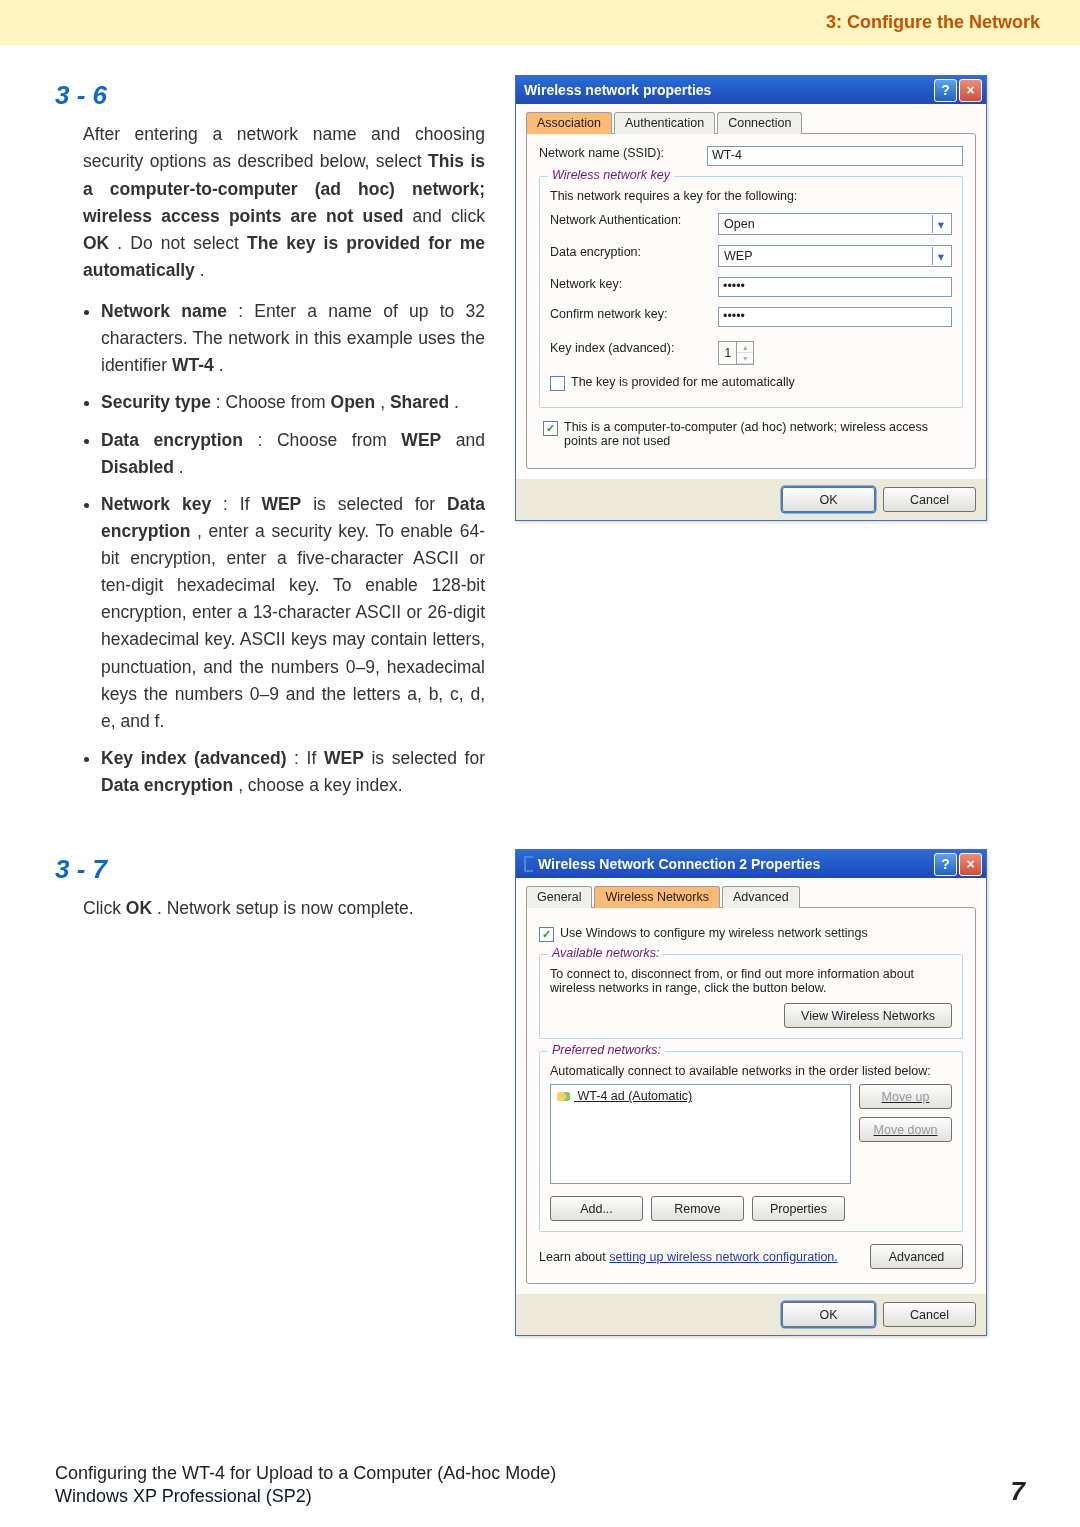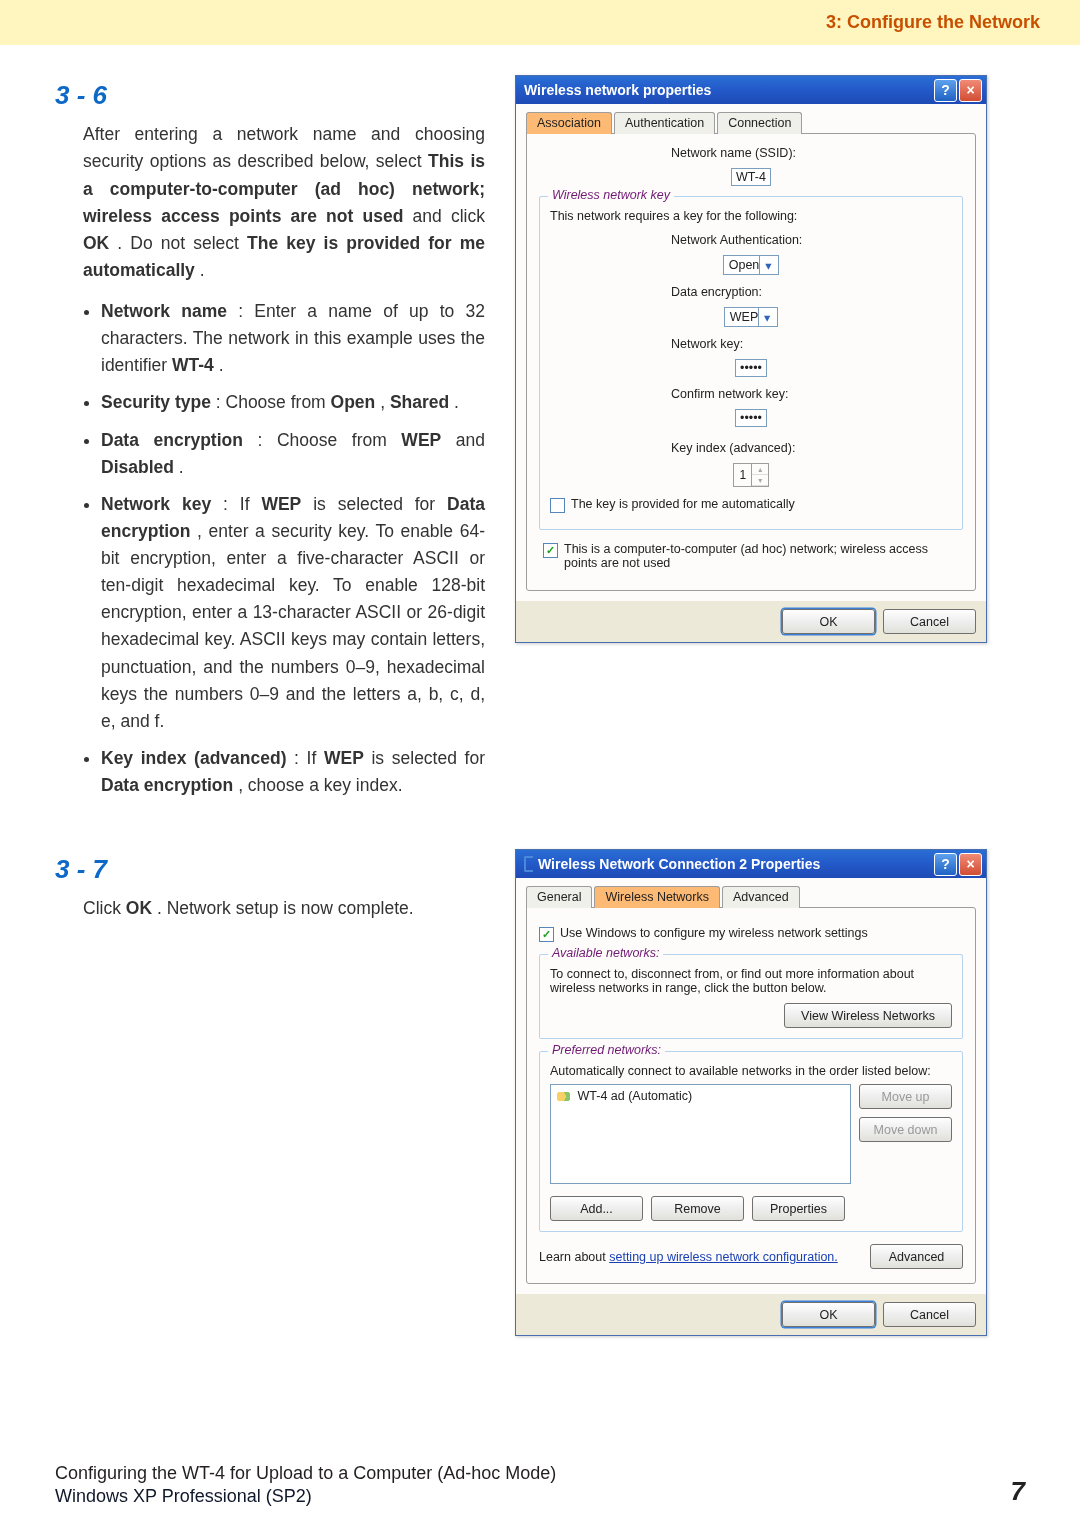--- a/index.html
+++ b/index.html
@@ -18,21 +18,21 @@
   .xptitle { height:28px; background:linear-gradient(180deg,#2a6ed4 0%,#235bca 45%,#1e4ab5 100%); color:#fff; font-weight:bold; display:flex; align-items:center; padding:0 4px 0 8px; font-size:14px; }
   .xptitle .titletxt { flex:1; }
   .xptitle .tbtn { width:21px; height:21px; margin-left:2px; border:1px solid #fff; border-radius:3px; display:flex; align-items:center; justify-content:center; font-weight:bold; font-size:14px; }
   .helpbtn { background:linear-gradient(180deg,#5ea1ee,#1f62c4); color:#fff; }
   .closebtn { background:linear-gradient(180deg,#f18b76,#d14d34); color:#fff; }
   .xpbody { padding:8px 10px 10px 10px; background:#fdfcfa; }
   .tabs { display:flex; gap:0; margin-bottom:-1px; }
   .tab { border:1px solid #9d9d9d; border-bottom:none; padding:3px 10px 4px; background:#f0f0ea; font-size:12.5px; border-radius:3px 3px 0 0; margin-right:2px; position:relative;}
   .tab.active { background:#fdba74; z-index:2; }
   .tabpane { border:1px solid #9d9d9d; padding:12px 12px 14px; background:#fdfcfa; border-radius:0 3px 3px 3px;}
-  .frow { display:flex; align-items:center; margin-bottom:10px; gap:8px;flex-direction:column;}
+  .frow { display:flex; margin-bottom:10px; gap:8px;}
   .frow label { width:160px; font-size:12.5px; }
   .xpinput { flex:1; height:20px; border:1px solid #7b9ebd; background:#fff; padding:1px 4px; font-size:12.5px; box-sizing:border-box;}
   .xpselect { flex:1; height:22px; border:1px solid #7b9ebd; background:#fff; font-size:12.5px; display:flex; align-items:center; justify-content:space-between; padding:0 2px 0 5px; box-sizing:border-box;}
   .ddarrow { width:16px; height:18px; border-left:1px solid #7b9ebd; display:flex; align-items:center; justify-content:center; color:#3064bb; }
   .fieldset { border:1px solid #b5d4f0; border-radius:2px; padding:12px 10px 10px; margin-bottom:12px; position:relative; }
   .fieldset > .legend { position:absolute; top:-9px; left:8px; background:#fdfcfa; color:#701a75; font-size:12.5px; padding:0 4px;font-style:italic; }
   .spinner { width:34px; height:22px; border:1px solid #9d9d9d; display:inline-flex; align-items:stretch; }
   .spinner .spval { width:18px; display:flex; align-items:center; justify-content:center; font-size:12px; border-right:1px solid #9d9d9d;}
   .spinner .spbtns { width:16px; display:flex; flex-direction:column; }
   .spinner .spbtn { flex:1; font-size:8px; display:flex; align-items:center; justify-content:center; color:#aaa; border-bottom:1px solid #ddd;}
@@ -216,21 +216,21 @@
             <div class="fieldset">
               <span class="legend">Available networks:</span>
               <div style="font-size:12.5px;margin-bottom:8px;">To connect to, disconnect from, or find out more information about wireless networks in range, click the button below.</div>
               <div style="text-align:right;">
                 <span class="xpbtn" style="min-width:150px;">View Wireless Networks</span>
               </div>
             </div>
             <div class="fieldset">
               <span class="legend">Preferred networks:</span>
               <div style="font-size:12.5px;margin-bottom:6px;">Automatically connect to available networks in the order listed below:</div>
-              <div style="display:flex; gap:8px;">
+              <div style="display:flex; gap:8px;text-decoration:underline;">
                 <div class="listbox" style="flex:1;">
                   <span class="twoicon"></span>
                   <span>WT-4 ad (Automatic)</span>
                 </div>
                 <div style="display:flex;flex-direction:column;gap:8px;">
                   <span class="xpbtn disabled">Move up</span>
                   <span class="xpbtn disabled">Move down</span>
                 </div>
               </div>
               <div style="display:flex; gap:8px; margin-top:4px;">

